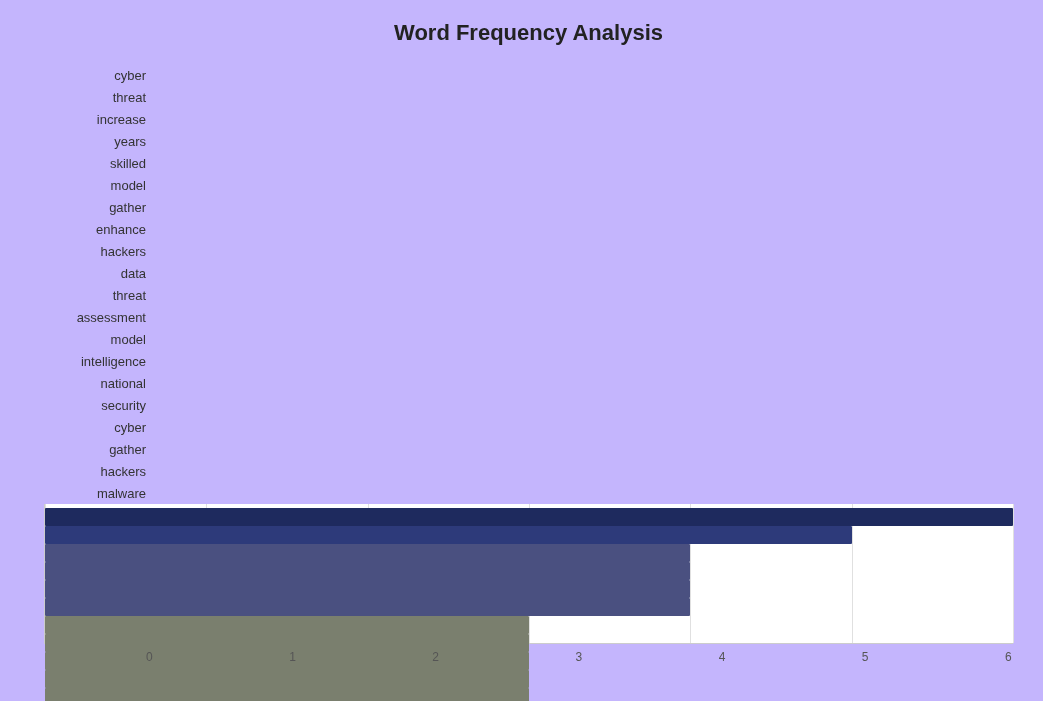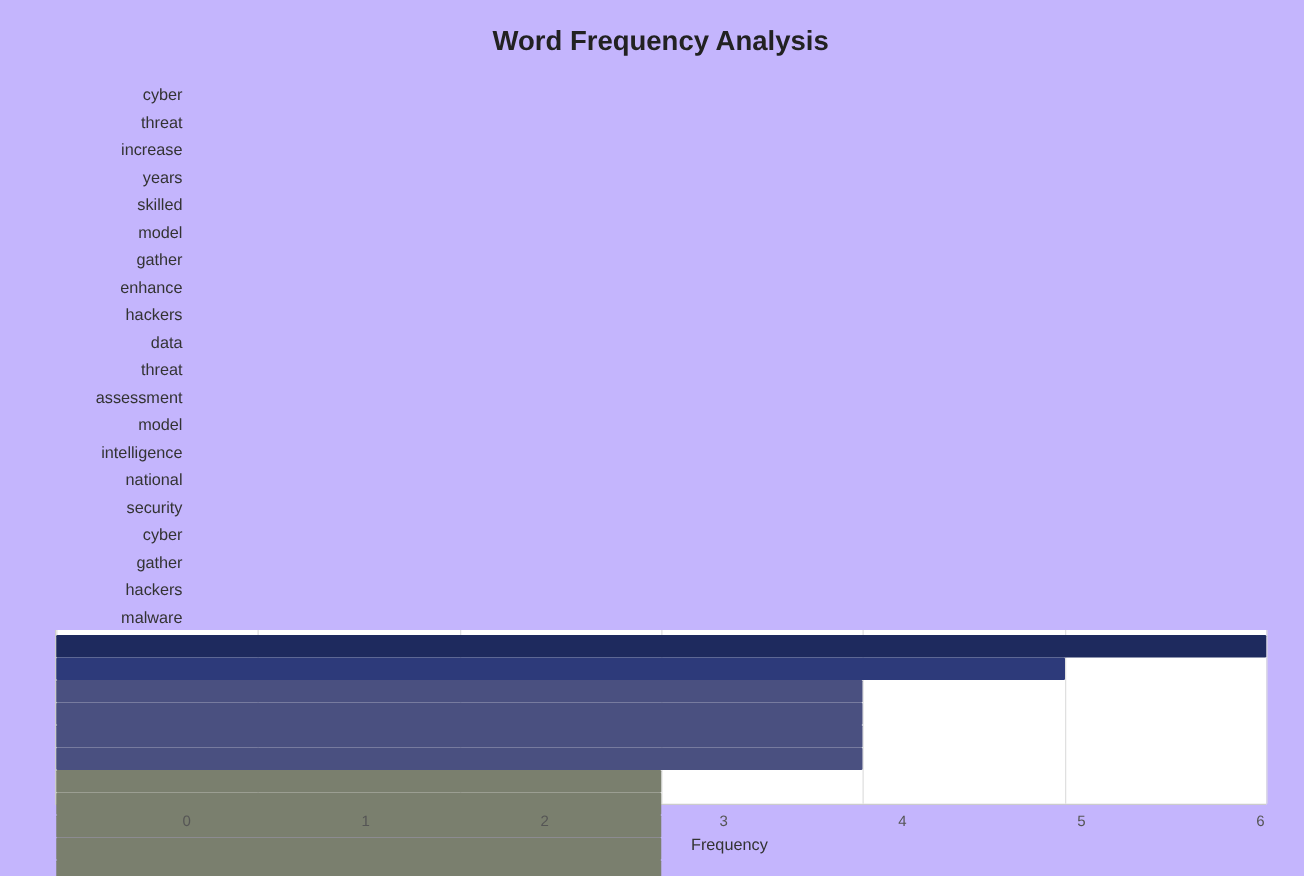--- a/index.html
+++ b/index.html
@@ -211,14 +211,13 @@
 
   <div class="x-axis-labels" id="x-axis-labels" style="position: relative; height: 20px;">
       <span class="x-tick" style="position: absolute; left: calc(0% - 8px);">0</span>
       <span class="x-tick" style="position: absolute; left: calc(16.6667% - 8px);">1</span>
       <span class="x-tick" style="position: absolute; left: calc(33.3333% - 8px);">2</span>
       <span class="x-tick" style="position: absolute; left: calc(50% - 8px);">3</span>
       <span class="x-tick" style="position: absolute; left: calc(66.6667% - 8px);">4</span>
       <span class="x-tick" style="position: absolute; left: calc(83.3333% - 8px);">5</span>
       <span class="x-tick" style="position: absolute; left: calc(100% - 8px);">6</span>
     </div>
-  <div class="x-axis-title">Frequency</div>
 </div>
 
 </body></html>

